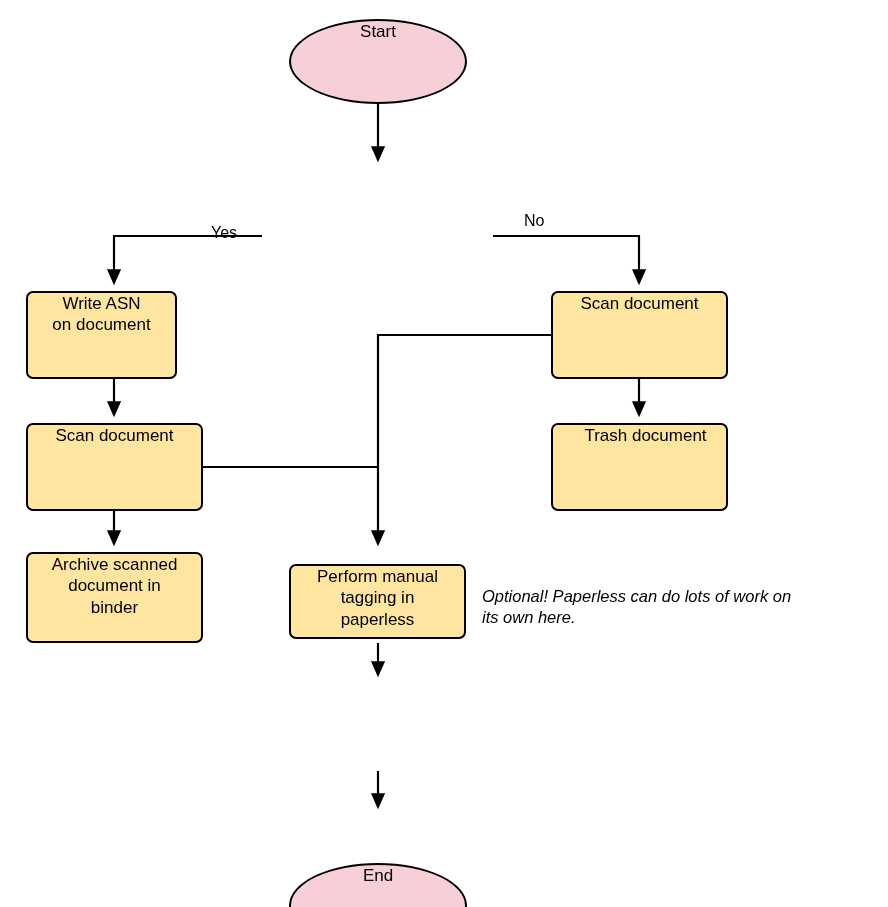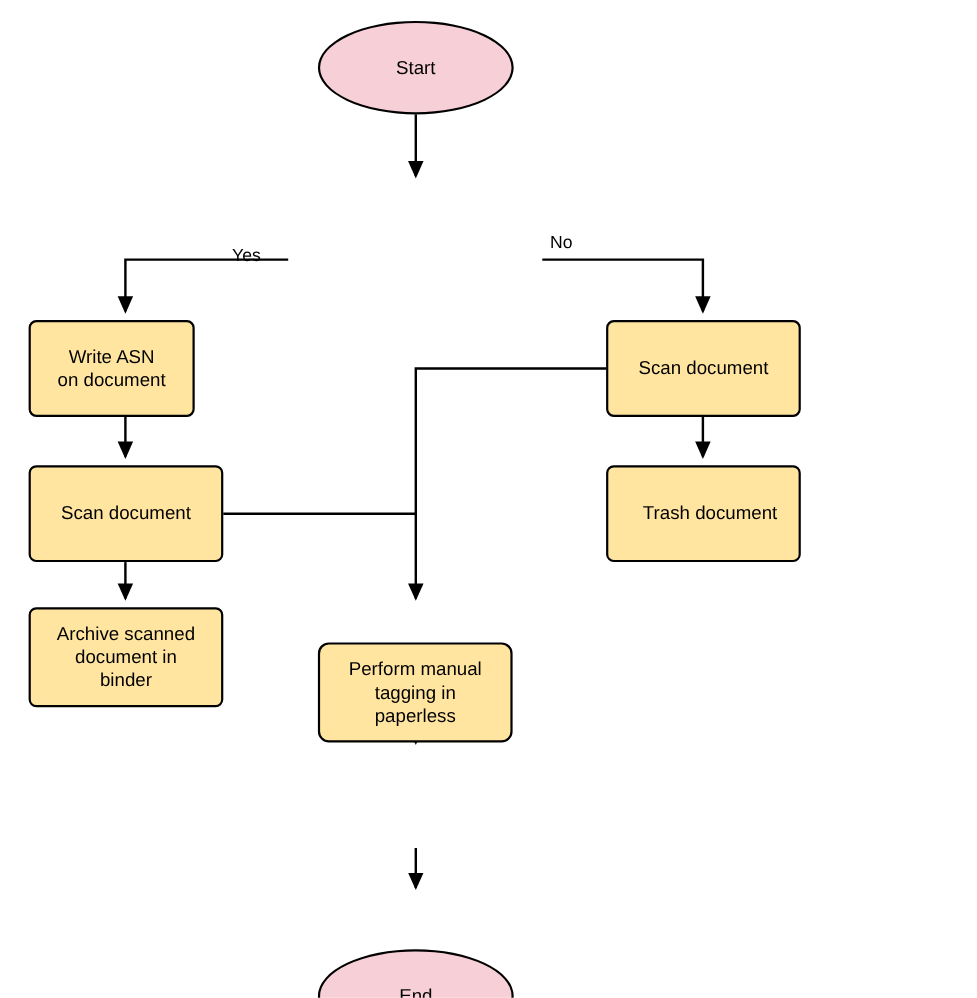--- a/index.html
+++ b/index.html
@@ -26,21 +26,21 @@
     left: 0;
     top: 0;
     width: 888px;
     height: 907px;
     pointer-events: none;
   }
   .node {
     position: absolute;
     box-sizing: border-box;
     display: flex;
-    align-items: center;
+    align-items: flex-start;
     justify-content: center;
     text-align: center;
     color: #000000;
     font-size: 17px;
     line-height: 1.25;
     white-space: pre-line;
   }
   .node.rect {
     border: 2.5px solid #000000;
     border-radius: 7px;
@@ -137,28 +137,30 @@
   </div>
 
   <div class="node rect" style="left:551px; top:291px; width:177px; height:88px;">
     <span>Scan document</span>
   </div>
 
   <div class="node rect" style="left:551px; top:423px; width:177px; height:88px;padding-left:12px;">
     <span>Trash document</span>
   </div>
 
-  <div class="node rect" style="left:289px; top:584px; width:177px; height:91px;border-radius:10px;">
+  <div class="node rect" style="left:289px; top:564px; width:177px; height:75px;">
     <span>Perform manual
 tagging in
 paperless</span>
   </div>
 
 
   <div class="node terminal" style="left:289px; top:863px; width:178px; height:85px;">
     <span>End</span>
   </div>
 
   <div class="edge-label" style="left:211px; top:212px;margin-top:12px;">Yes</div>
-  <div class="edge-label" style="left:500px; top:212px;">No</div>
+  <div class="edge-label" style="left:524px; top:212px;">No</div>
 
+  <div class="note" style="left:482px; top:586px; width:400px;">Optional! Paperless can do lots of work on
+its own here.</div>
 
 </div>
 
 </body></html>

